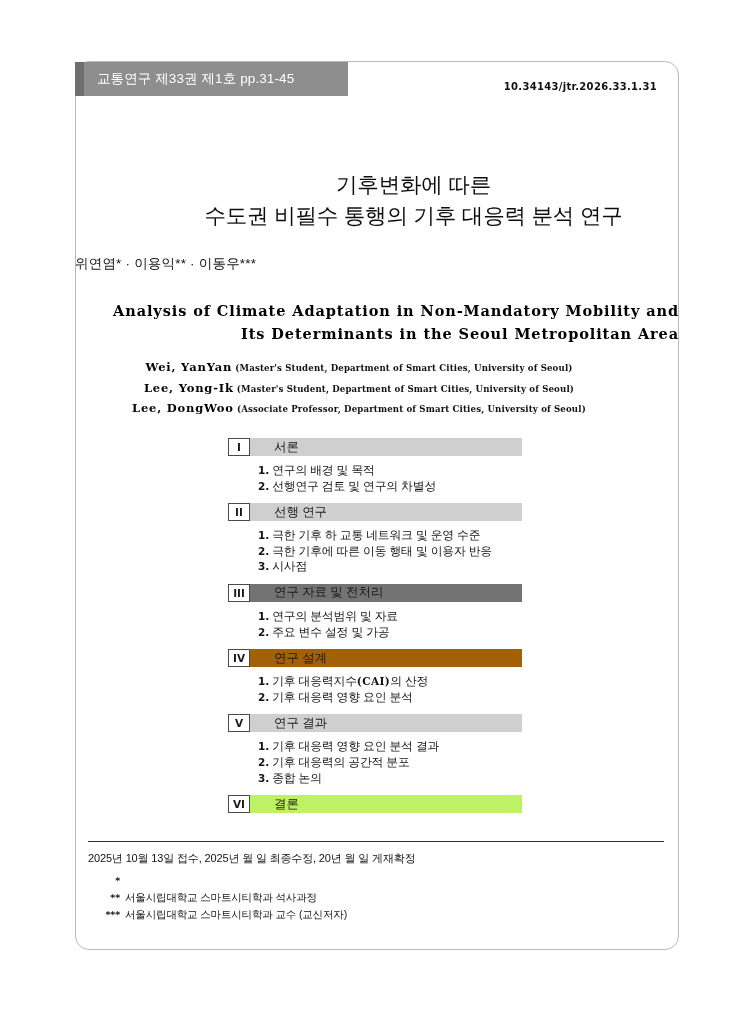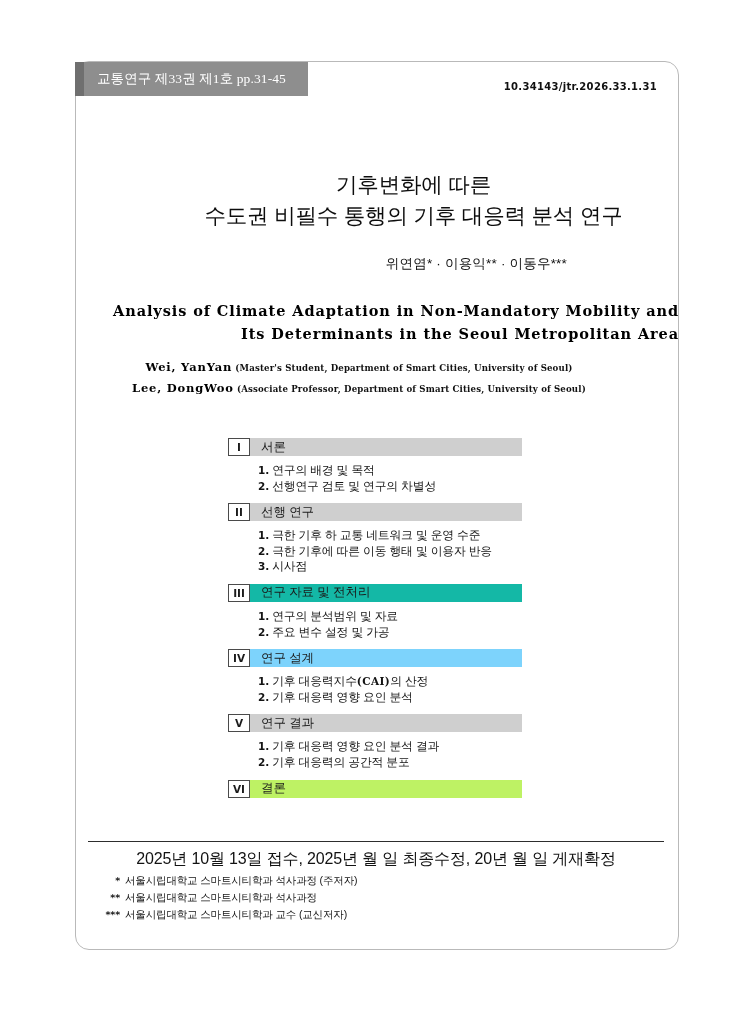--- a/index.html
+++ b/index.html
@@ -27,27 +27,26 @@
     border-radius: 14px;
     box-sizing: border-box;
     background: #ffffff;
   }
 
   
   #masthead {
     position: absolute;
     left: 75px;
     top: 62px;
-    width: 233px;
+    width: 273px;
     height: 34px;
     background: #8e8e8e;
     display: flex;
     align-items: center;
     box-sizing: border-box;
-    font-family: Liberation Serif, serif;
   }
   #masthead .accent {
     width: 9px;
     height: 34px;
     background: #6f6f6f;
     flex: 0 0 9px;
   }
   #masthead .mast-text {
     color: #ffffff;
     font-size: 13.5px;
@@ -80,21 +79,21 @@
     line-height: 31px;
     color: #0d0d0d;
     letter-spacing: -0.2px;
     font-weight: 400;
   }
   #ko-authors {
     position: absolute;
     left: 75px;
     top: 255px;
     width: 492px;
-    text-align: right;
+    text-align: left;
     font-size: 13.5px;
     letter-spacing: 0.2px;
     color: #111;
   }
 
   #en-title {
     position: absolute;
     left: 75px;
     top: 299px;
     width: 604px;
@@ -164,21 +163,21 @@
     align-items: center;
     justify-content: center;
     font-family: "DejaVu Sans", sans-serif;
     letter-spacing: 0px;
   }
   .toc-bar {
     flex: 1 1 auto;
     background: #cfcfcf;
     display: flex;
     align-items: center;
-    padding-left: 11px;
+    padding-left: 24px;
     box-sizing: border-box;
     font-size: 12.5px;
     color: #1a1a1a;
     letter-spacing: -0.1px;
   }
   .toc-items {
     padding: 5px 0 9px 30px;
   }
   .toc-item {
     font-size: 11.8px;
@@ -208,25 +207,24 @@
     height: 0;
     border-top: 1.1px solid #2d2d2d;
   }
   #footer {
     position: absolute;
     left: 88px;
     top: 849px;
     width: 576px;
   }
   #receipt-line {
-    font-size: 16px;
+    font-size: 11px;
     line-height: 19px;
     color: #121212;
     letter-spacing: -0.15px;
-    text-align: center;
   }
   .footnote {
     font-size: 10.5px;
     line-height: 17px;
     color: #141414;
     letter-spacing: -0.15px;
     display: flex;
   }
   .footnote .mark {
     width: 32px;
@@ -260,20 +258,21 @@
 
 <div id="ko-authors">위연염* · 이용익** · 이동우***</div>
 
 <div id="en-title">
   <div class="en-title-line">Analysis of Climate Adaptation in Non-Mandatory Mobility and</div>
   <div class="en-title-line">Its Determinants in the Seoul Metropolitan Area</div>
 </div>
 
 <div id="en-authors">
     <div class="en-author-line"><span class="en-author-name">Wei, YanYan</span><span class="en-author-aff"> (Master's Student, Department of Smart Cities, University of Seoul)</span></div>
+    <div class="en-author-line"><span class="en-author-name">Lee, Yong-Ik</span><span class="en-author-aff"> (Master's Student, Department of Smart Cities, University of Seoul)</span></div>
     <div class="en-author-line"><span class="en-author-name">Lee, DongWoo</span><span class="en-author-aff"> (Associate Professor, Department of Smart Cities, University of Seoul)</span></div>
   </div>
 
 <div id="toc">
     <div class="toc-section">
       <div class="toc-head">
         <div class="toc-num">I</div>
         <div class="toc-bar" style="background: rgb(207, 207, 207);">서론</div>
       </div>
       <div class="toc-items">
@@ -288,63 +287,63 @@
       </div>
       <div class="toc-items">
         <div class="toc-item"><span class="idx">1.</span><span> 극한 기후 하 교통 네트워크 및 운영 수준</span></div>
         <div class="toc-item"><span class="idx">2.</span><span> 극한 기후에 따른 이동 행태 및 이용자 반응</span></div>
         <div class="toc-item"><span class="idx">3.</span><span> 시사점</span></div>
       </div>
     </div>
     <div class="toc-section">
       <div class="toc-head">
         <div class="toc-num">III</div>
-        <div class="toc-bar" style="background: #14b8a6; text-align: right;">연구 자료 및 전처리</div>
+        <div class="toc-bar" style="background: #737373; text-align: right;">연구 자료 및 전처리</div>
       </div>
       <div class="toc-items">
         <div class="toc-item"><span class="idx">1.</span><span> 연구의 분석범위 및 자료</span></div>
         <div class="toc-item"><span class="idx">2.</span><span> 주요 변수 설정 및 가공</span></div>
       </div>
     </div>
     <div class="toc-section">
       <div class="toc-head">
         <div class="toc-num">IV</div>
-        <div class="toc-bar" style="background: #7dd3fc; text-align: center;">연구 설계</div>
+        <div class="toc-bar" style="background: #a16207; text-align: center;">연구 설계</div>
       </div>
       <div class="toc-items">
         <div class="toc-item"><span class="idx">1.</span><span> 기후 대응력지수</span><span class="abbr">(CAI)</span><span>의 산정</span></div>
         <div class="toc-item"><span class="idx">2.</span><span> 기후 대응력 영향 요인 분석</span></div>
       </div>
     </div>
     <div class="toc-section">
       <div class="toc-head">
         <div class="toc-num">V</div>
         <div class="toc-bar" style="background: rgb(207, 207, 207);">연구 결과</div>
       </div>
       <div class="toc-items">
         <div class="toc-item"><span class="idx">1.</span><span> 기후 대응력 영향 요인 분석 결과</span></div>
         <div class="toc-item"><span class="idx">2.</span><span> 기후 대응력의 공간적 분포</span></div>
+        <div class="toc-item"><span class="idx">3.</span><span> 종합 논의</span></div>
       </div>
     </div>
     <div class="toc-section" style="margin-bottom: 12px; text-align: right;">
       <div class="toc-head">
         <div class="toc-num">VI</div>
         <div class="toc-bar" style="background: #bef264;">결론</div>
       </div>
     </div>
   </div>
 
 <div id="footer-rule"></div>
 
 <div id="footer">
   <div id="receipt-line">2025년 10월 13일 접수, 2025년 월 일 최종수정, 20년 월 일 게재확정</div>
   <div id="footnotes">
       <div class="footnote">
         <span class="mark">*</span>
-        <span>서울시립대학교 스마트시티학과 석사과정 (주저자)</span>
       </div>
       <div class="footnote">
         <span class="mark">**</span>
         <span>서울시립대학교 스마트시티학과 석사과정</span>
       </div>
       <div class="footnote">
         <span class="mark">***</span>
         <span>서울시립대학교 스마트시티학과 교수 (교신저자)</span>
       </div>
     </div>

